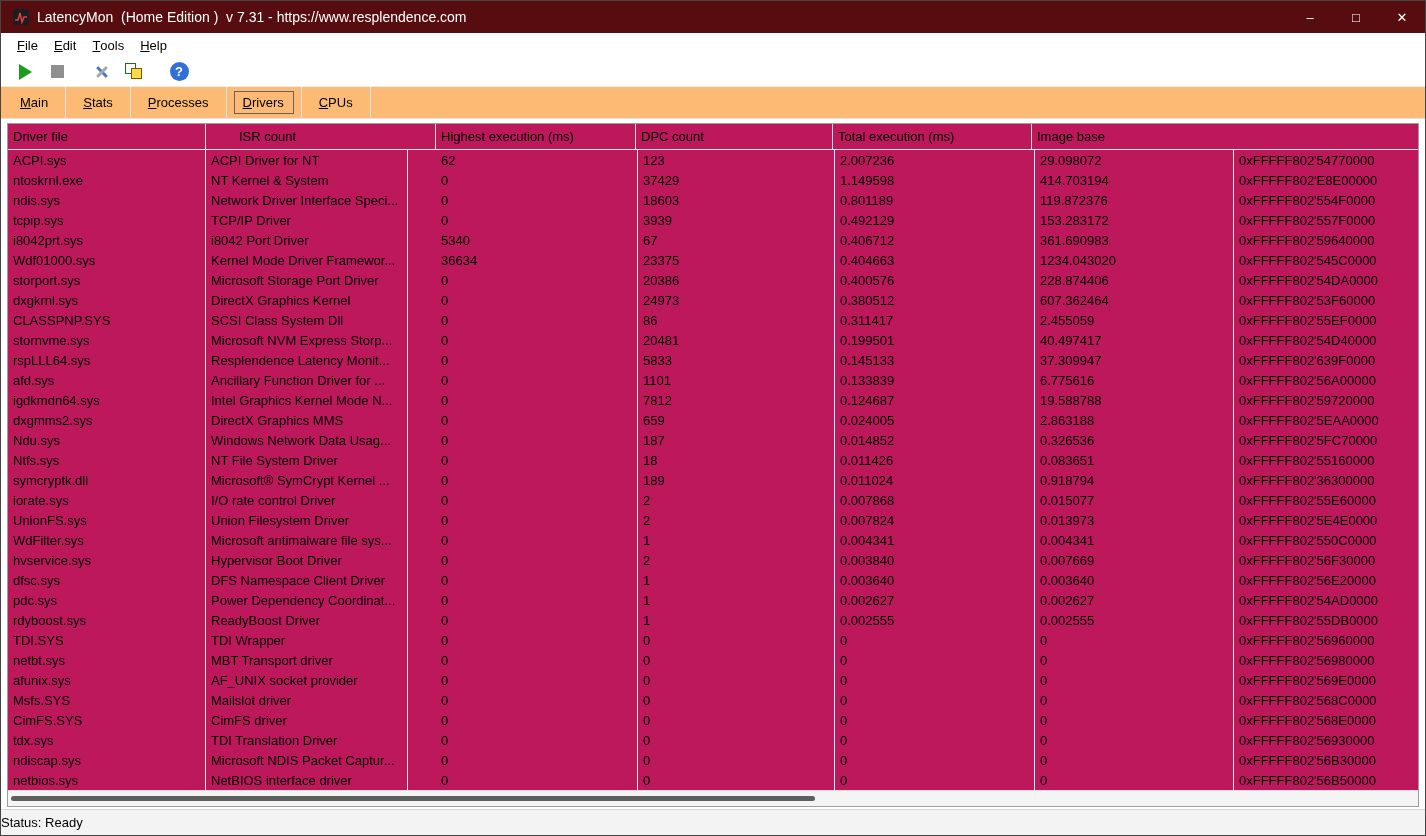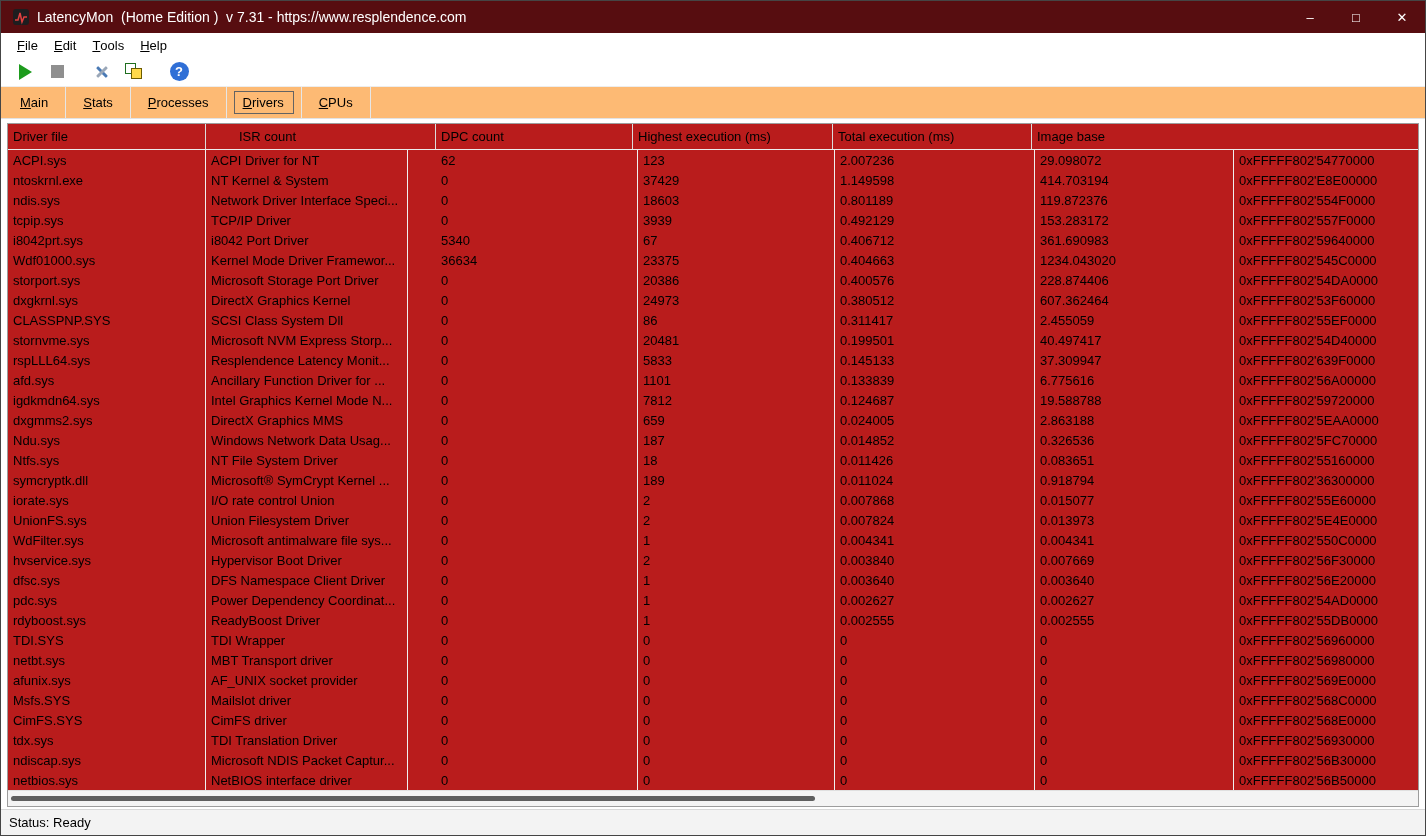--- a/index.html
+++ b/index.html
@@ -32,40 +32,40 @@
   .copy-front { position:absolute; left:6px; top:5px; width:11px; height:11px; background:#ffd94a; border:1px solid #6b5b00; }
 
   
   .tabbar { flex:0 0 32px; height:32px; display:flex; align-items:stretch; border-bottom:1px solid #e2e2e2; padding-left:2px; background:#fdba74; }
   .tab { display:flex; align-items:center; padding:0 7px; border-right:1px solid #e6e6e6; cursor:default; }
   .tab-label { padding:3px 9px; border:1px solid transparent; }
   .tab.active .tab-label { border-color:#636363;padding-left:8px; }
 
   
   .content { flex:1; padding:4px 6px 0 6px; background:#fff; overflow:hidden; }
-  .listview { border:1px solid #9d9d9d; height:684px; display:flex; flex-direction:column; background:#b91c1c; }
+  .listview { border:1px solid #9d9d9d; height:684px; display:flex; flex-direction:column; background:#be185d; }
   .lv-header { display:flex; flex:0 0 26px; height:26px; align-items:stretch; border-bottom:1px solid #ececec; }
   .hcell { display:flex; align-items:center; padding-left:5px; border-right:1px solid #dcdcdc; overflow:hidden; white-space:nowrap; }
   .lv-body { flex:1; overflow:hidden; }
   .trow { display:flex; height:20px; align-items:stretch; }
   .tcell { display:flex; align-items:center; padding-left:5px; border-right:1px solid #f0f0f0; overflow:hidden; white-space:nowrap; }
   .c0 { flex:0 0 198px; }
   .c1 { flex:0 0 202px; }
   .c2 { flex:0 0 202px;margin-left:28px; }
   .c3 { flex:0 0 197px; }
   .c4 { flex:0 0 200px; }
   .c5 { flex:0 0 199px; }
   .c6 { flex:1; border-right:none; }
 
   
   .hscroll { flex:0 0 16px; height:16px; background:#f4f4f4; border-top:1px solid #e0e0e0; position:relative; }
   .hthumb { position:absolute; left:3px; top:5px; height:5px; width:57%; background:#5f5f5f; border-radius:3px; }
 
   
-  .statusbar { flex:0 0 26px; height:26px; background:#f3f3f3; border-top:1px solid #d8d8d8; display:flex; align-items:center; padding-left:8px; }
+  .statusbar { flex:0 0 26px; height:26px; background:#f3f3f3; border-top:1px solid #d8d8d8; display:flex; align-items:center; }
 </style>
 </head>
 <body>
 
 <div class="window">
 
   <div class="titlebar">
     <svg class="app-icon" width="16" height="16" viewBox="0 0 16 16">
       <rect width="16" height="16" rx="3" fill="#1d1d1f"></rect>
       <polyline points="2,11 5,11 7,4 9,13 11,8 14,8" fill="none" stroke="#e04040" stroke-width="1.5"></polyline>
@@ -139,22 +139,22 @@
       <div class="tab">
         <span class="tab-label"><span class="hk">C</span><span>PUs</span></span>
       </div>
     </div>
 
   <div class="content">
     <div class="listview">
       <div class="lv-header">
           <div class="hcell c0">Driver file</div>
           <div class="hcell c2">ISR count</div>
+          <div class="hcell c4">Highest execution (ms)</div>
           <div class="hcell c3">DPC count</div>
-          <div class="hcell c4">Highest execution (ms)</div>
           <div class="hcell c5">Total execution (ms)</div>
           <div class="hcell c6">Image base</div>
         </div>
       <div class="lv-body">
           <div class="trow">
             <div class="tcell c0">ACPI.sys</div>
             <div class="tcell c1">ACPI Driver for NT</div>
             <div class="tcell c2">62</div>
             <div class="tcell c3">123</div>
             <div class="tcell c4">2.007236</div>
@@ -300,21 +300,21 @@
             <div class="tcell c0">symcryptk.dll</div>
             <div class="tcell c1">Microsoft® SymCrypt Kernel ...</div>
             <div class="tcell c2">0</div>
             <div class="tcell c3">189</div>
             <div class="tcell c4">0.011024</div>
             <div class="tcell c5">0.918794</div>
             <div class="tcell c6">0xFFFFF802'36300000</div>
           </div>
           <div class="trow">
             <div class="tcell c0">iorate.sys</div>
-            <div class="tcell c1">I/O rate control Union</div>
+            <div class="tcell c1">I/O rate control Driver</div>
             <div class="tcell c2">0</div>
             <div class="tcell c3">2</div>
             <div class="tcell c4">0.007868</div>
             <div class="tcell c5">0.015077</div>
             <div class="tcell c6">0xFFFFF802'55E60000</div>
           </div>
           <div class="trow">
             <div class="tcell c0">UnionFS.sys</div>
             <div class="tcell c1">Union Filesystem Driver</div>
             <div class="tcell c2">0</div>

